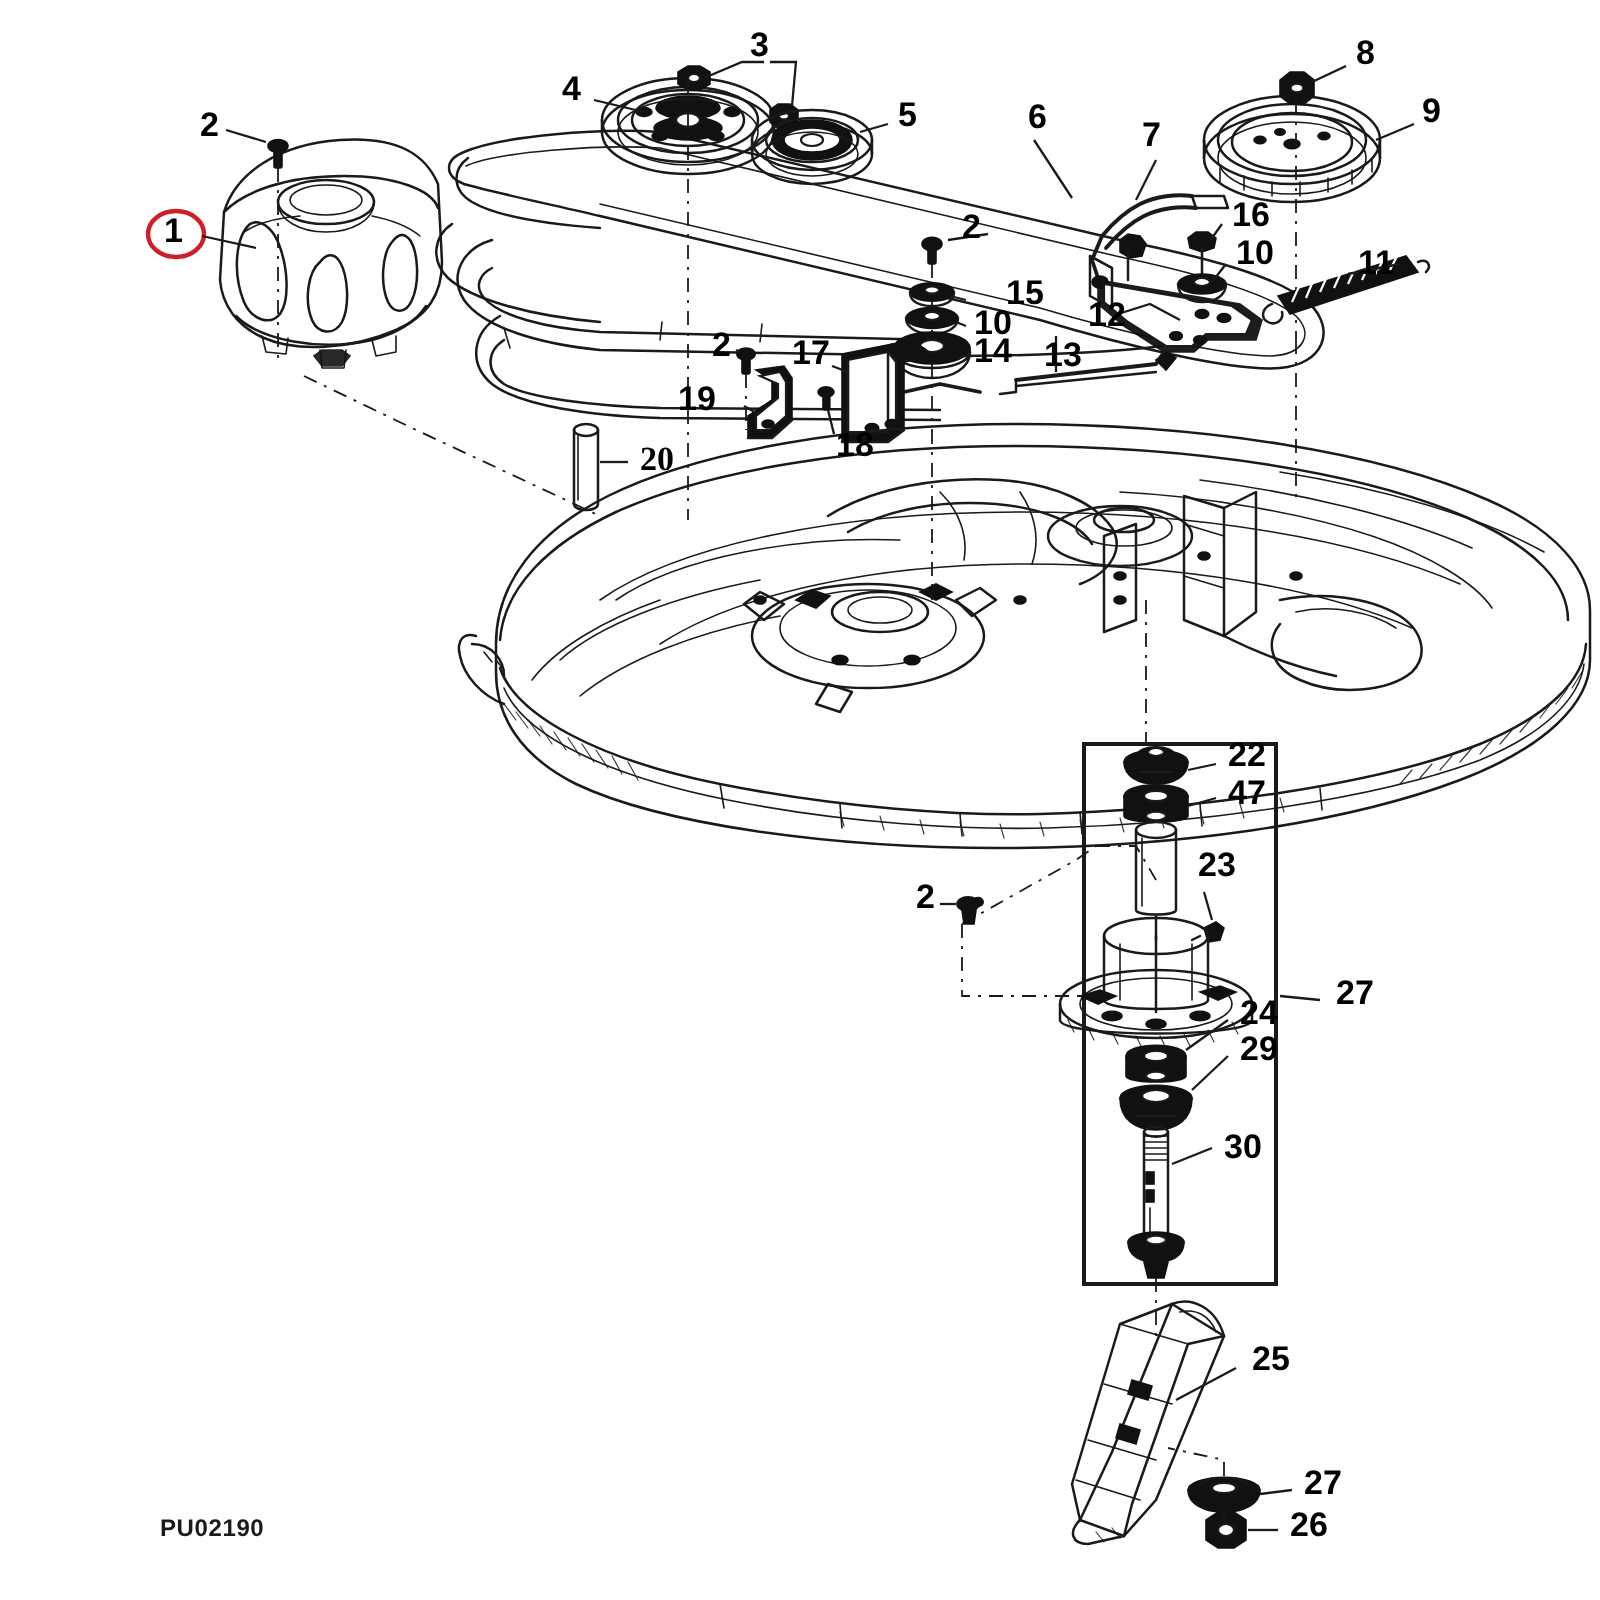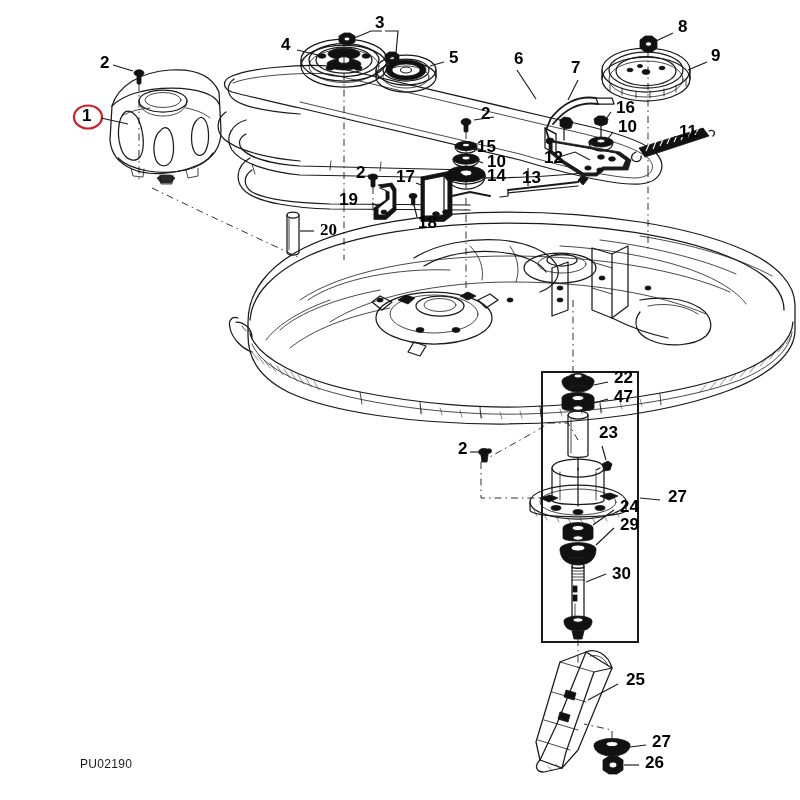--- a/index.html
+++ b/index.html
@@ -4,21 +4,21 @@
 <title>Parts Diagram</title>
 <style>
   html,body{margin:0;padding:0;background:#ffffff;}
   body{width:800px;height:800px;overflow:hidden;
        font-family:"Liberation Sans","DejaVu Sans",sans-serif;}
   #sheet{position:relative;width:800px;height:800px;background:#fff;}
   #art{position:absolute;left:0;top:0;width:800px;height:800px;}
   .callout{position:absolute;font-weight:bold;font-size:17px;color:#000;
            line-height:1;letter-spacing:0;white-space:nowrap;
            font-family:"Liberation Sans","DejaVu Sans",sans-serif;}
-  #partno{position:absolute;left:80px;top:757px;font-size:12px;font-weight:normal;
+  #partno{position:absolute;left:80px;top:757px;font-size:12px;font-weight:bold;
           color:#1a1a1a;letter-spacing:.3px;
           font-family:"Liberation Sans","DejaVu Sans",sans-serif;}
   
   #wm{position:absolute;left:272px;top:378px;width:256px;height:52px;
       pointer-events:none;}
   #wm .wmtext{position:absolute;left:0;top:0;width:256px;height:48px;
       font-family:"DejaVu Sans","Liberation Sans",sans-serif;
       font-style:italic;font-weight:bold;font-size:40px;line-height:46px;
       color:#7ba7d7;opacity:.92;letter-spacing:-1px;
       text-shadow:0 1px 0 rgba(255,255,255,.55);}
@@ -607,21 +607,21 @@
   <div class="callout" style="left:281px; top:36px;">4</div>
   <div class="callout" style="left:449px; top:49px;">5</div>
   <div class="callout" style="left:514px; top:50px;">6</div>
   <div class="callout" style="left:571px; top:59px;">7</div>
   <div class="callout" style="left:678px; top:18px;">8</div>
   <div class="callout" style="left:711px; top:47px;">9</div>
   <div class="callout" style="left:481px; top:105px;">2</div>
   <div class="callout" style="left:616px; top:99px;">16</div>
   <div class="callout" style="left:618px; top:118px;">10</div>
   <div class="callout" style="left:679px; top:123px;">11</div>
-  <div class="callout" style="left:477px; top:138px;">15</div>
+  <div class="callout" style="left:503px; top:138px;">15</div>
   <div class="callout" style="left:487px; top:153px;">10</div>
   <div class="callout" style="left:487px; top:167px;">14</div>
   <div class="callout" style="left:522px; top:149px;margin-top:20px;">13</div>
   <div class="callout" style="left:544px; top:149px;">12</div>
   <div class="callout" style="left:396px; top:168px;">17</div>
   <div class="callout" style="left:356px; top:164px;">2</div>
   <div class="callout" style="left:339px; top:191px;">19</div>
   <div class="callout" style="left:418px; top:214px;">18</div>
   <div class="callout" style="left:320px; top:221px;font-family:Liberation Serif, serif;">20</div>
   <div class="callout" style="left:614px; top:369px;">22</div>

